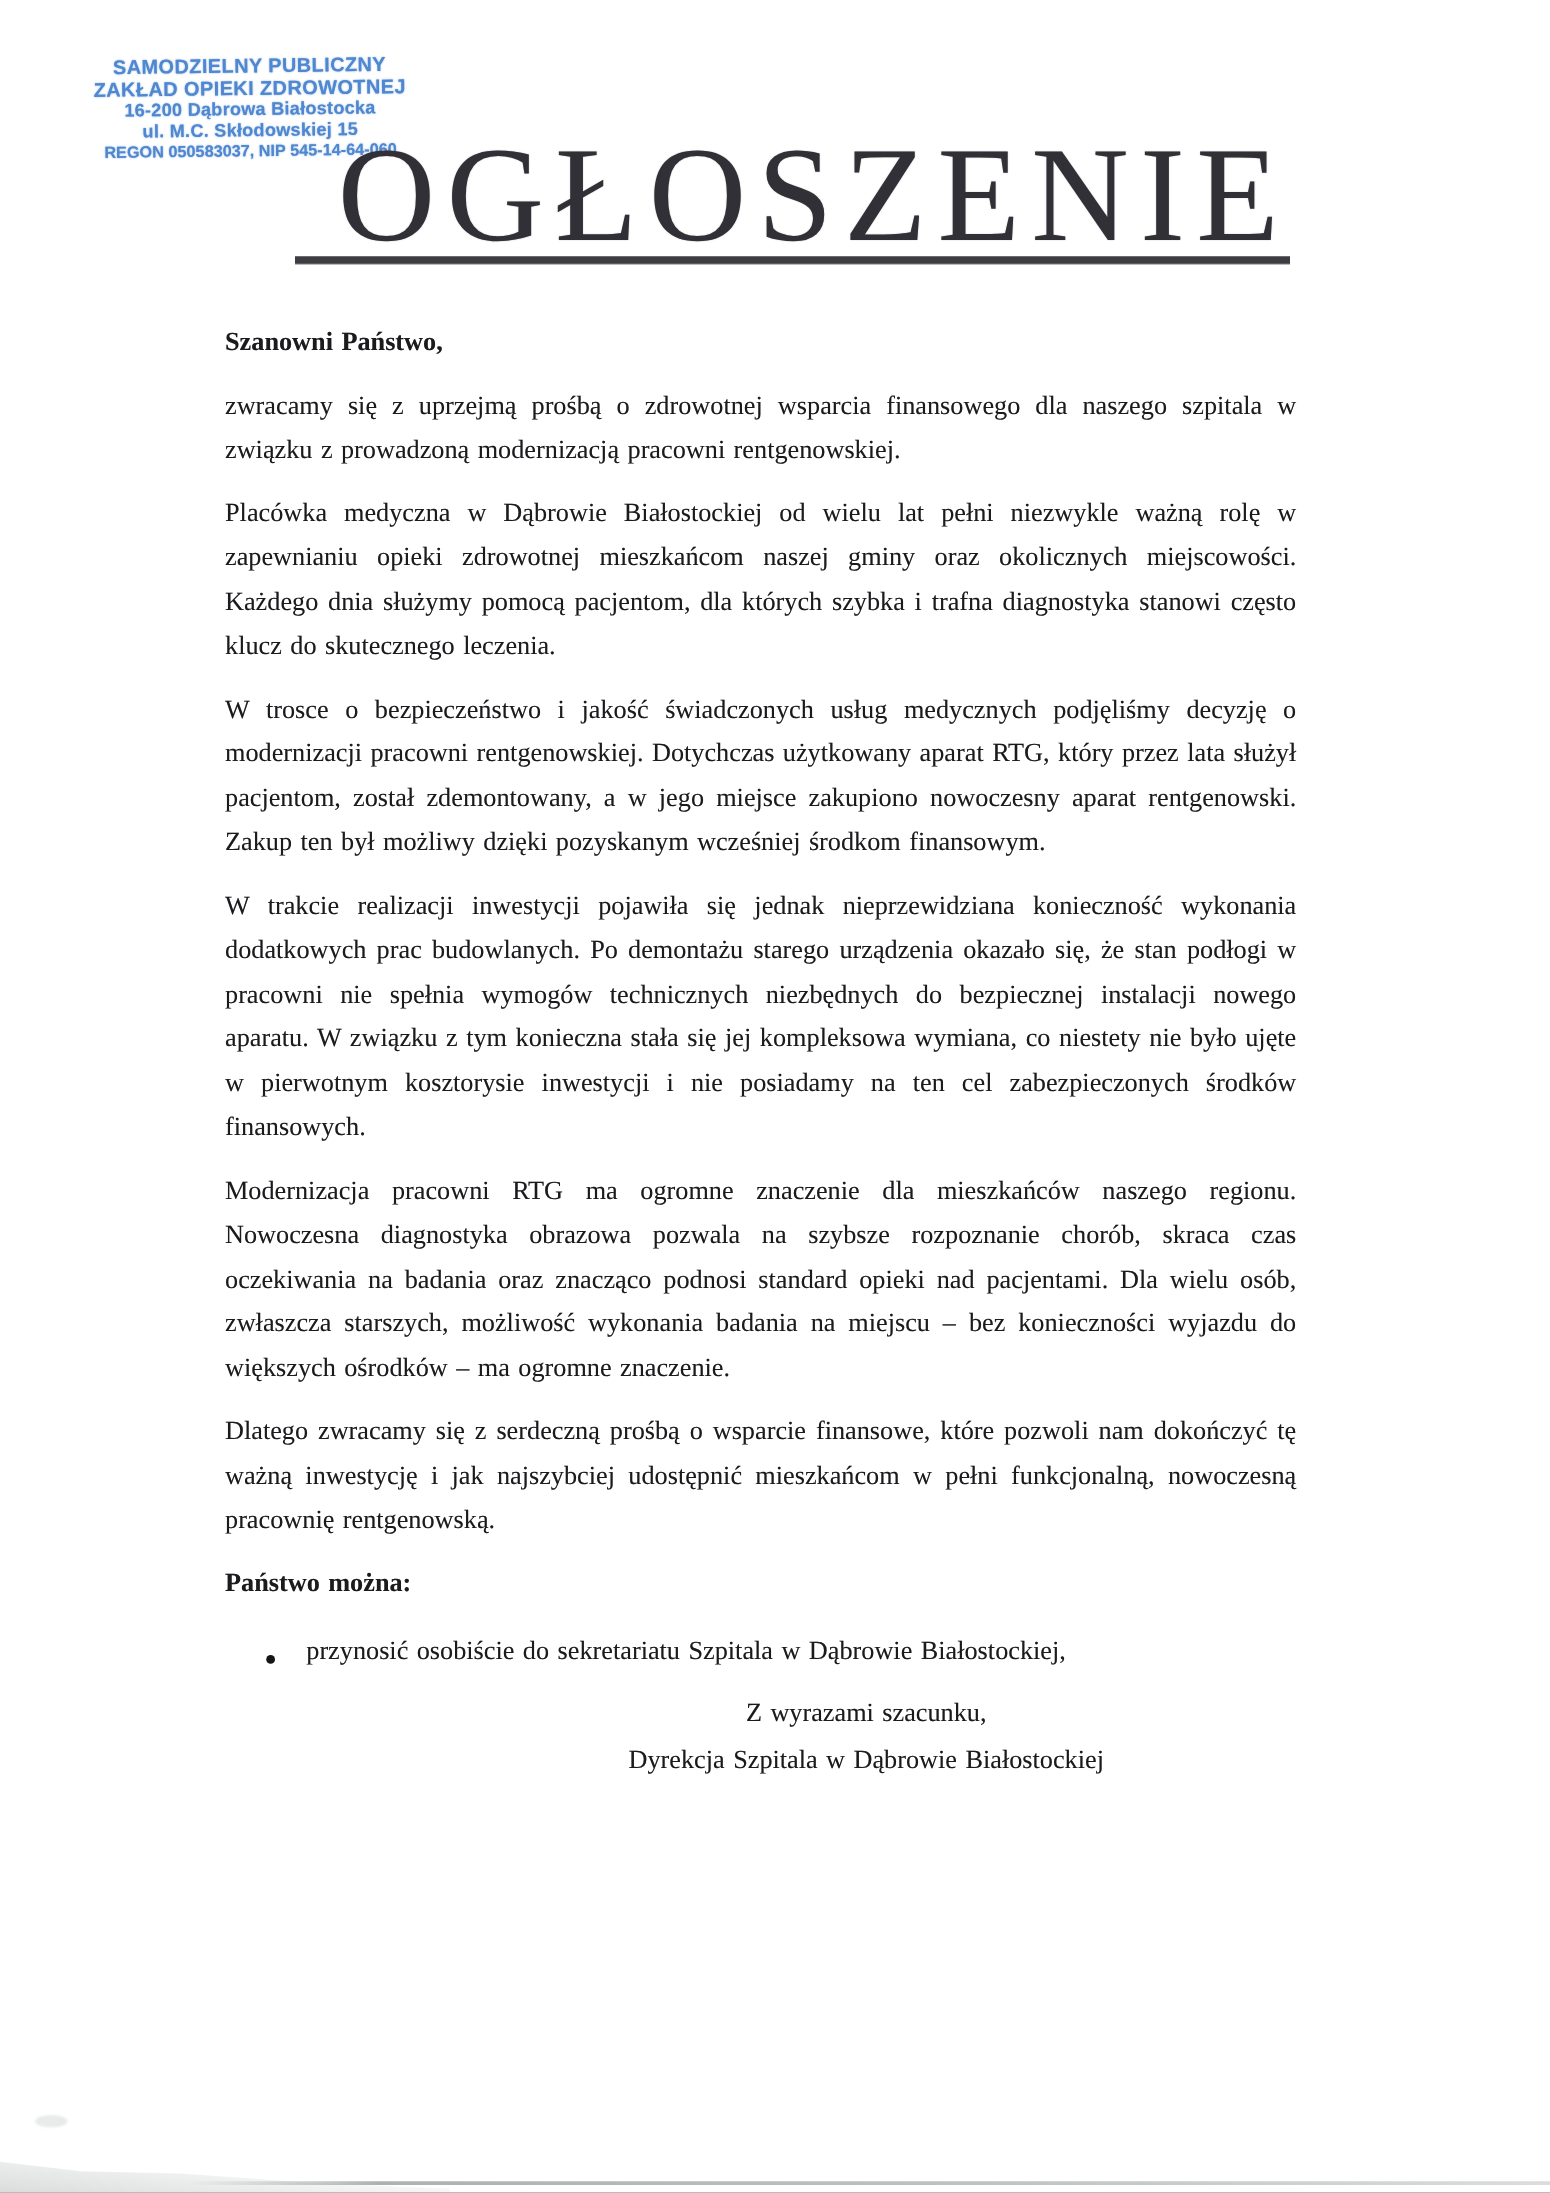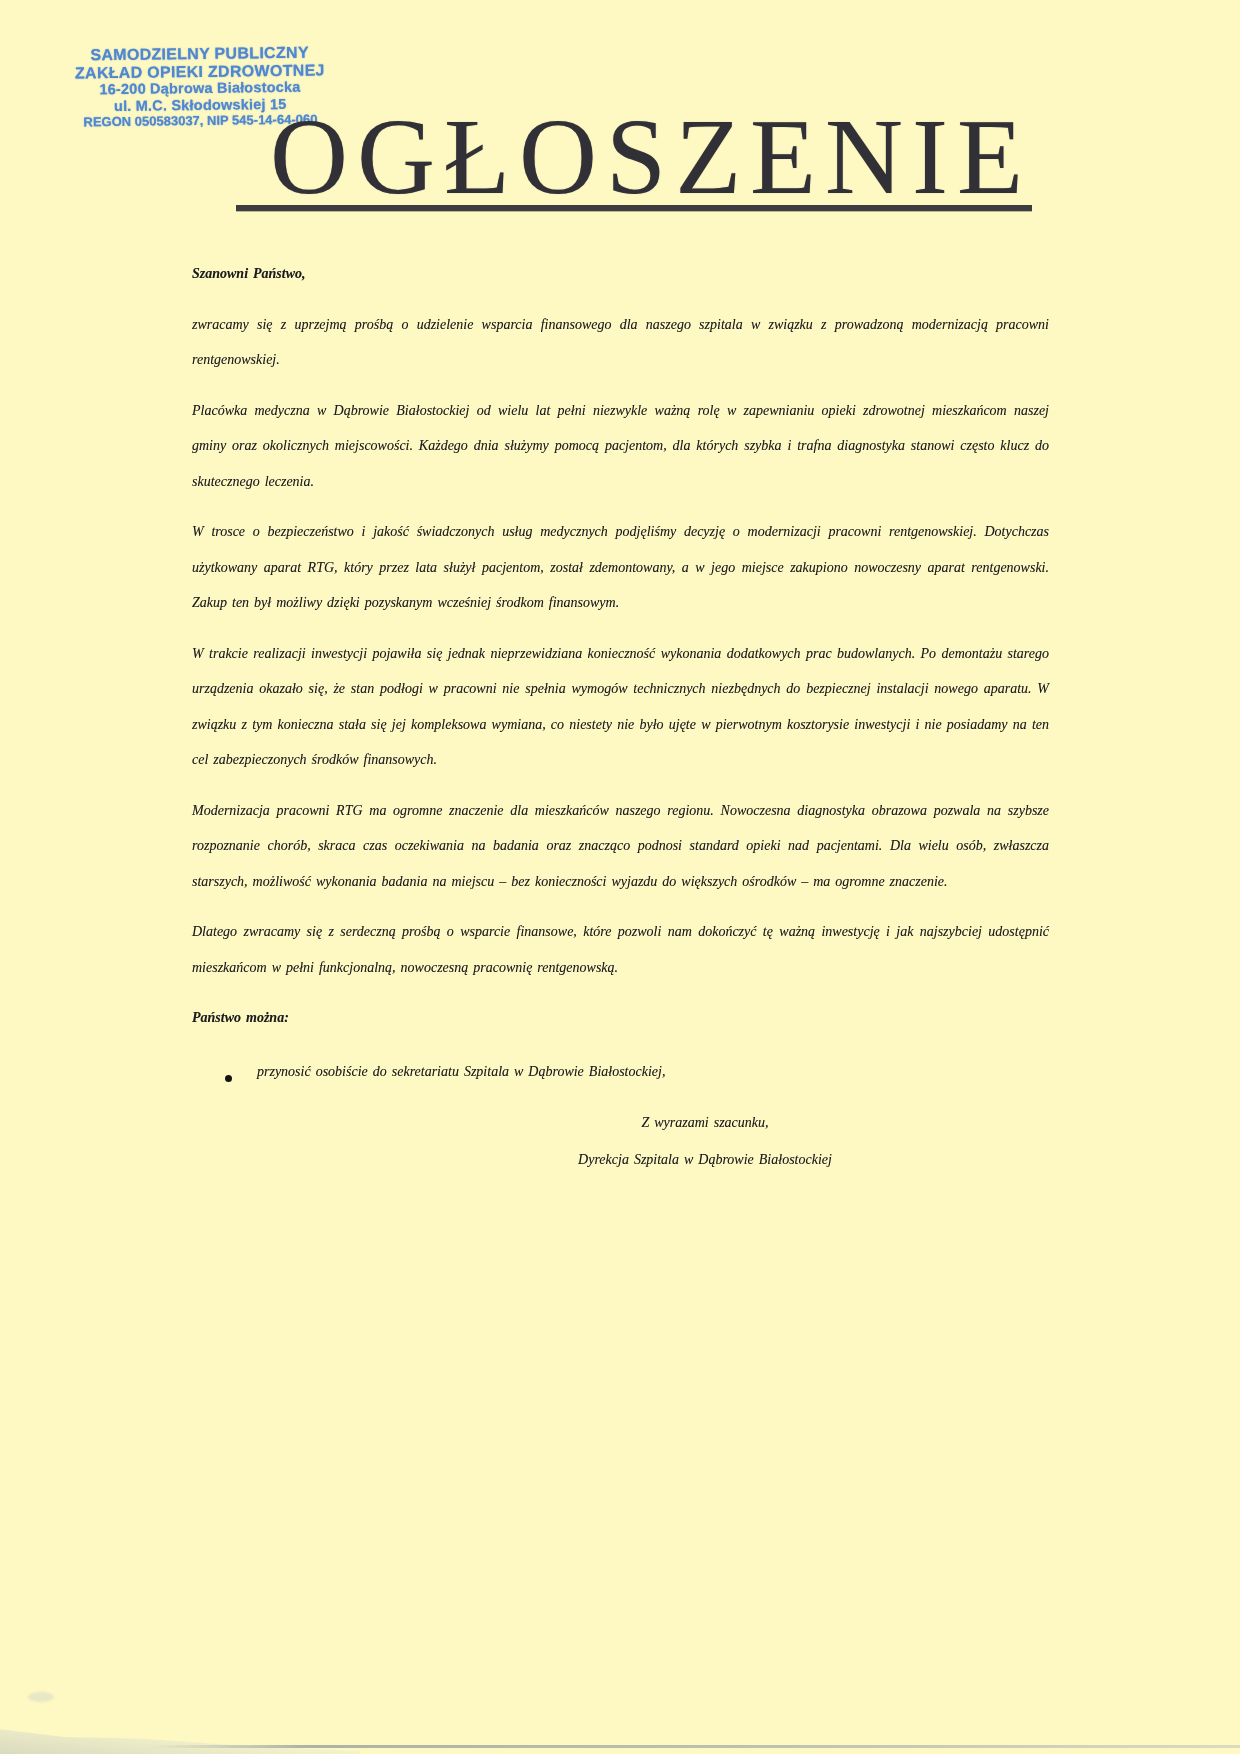--- a/index.html
+++ b/index.html
@@ -1,21 +1,21 @@
 <!DOCTYPE html>
 <html lang="pl"><head>
 <meta charset="utf-8">
 <style>
   html, body { margin: 0; padding: 0; background: #888; }
   .page {
     position: relative;
     width: 1240px;
     height: 1754px;
     margin: 0 auto;
-    background: #fef9c3;
+    background: #ffffff;
     overflow: hidden;
     font-family: "Liberation Serif", serif;
     color: #1b1b1e;
   }
 
   
   .stamp {
     position: absolute;
     top: 45px;
     left: 64px;
@@ -52,28 +52,27 @@
     width: 796px;
     height: 6px;
     background: #3c3c41;
     box-shadow: 0 1px 0 rgba(60,60,65,0.35);
   }
 
   
   .body-text {
     position: absolute;
     top: 256px;
-    left: 192px;
+    left: 180px;
     width: 857px;
-    font-size: 14px;
+    font-size: 21px;
     line-height: 35.5px;
     text-align: justify;
     word-spacing: 1.5px;
     text-shadow: 0 0 0.5px rgba(20,20,24,0.35);
-    font-style: italic;
   }
   .body-text p { margin: 0 0 15px 0; }
   .bold { font-weight: bold; }
   .payments-heading { margin-bottom: 18px !important; }
 
   .bullet { display: flex; line-height: 36px; margin-bottom: 2px; align-items: center; }
   .bullet .dot {
     flex: none;
     width: 7px; height: 7px;
     margin: 14px 25px 0 33px;
@@ -129,21 +128,21 @@
     <div class="ln3">16-200 Dąbrowa Białostocka</div>
     <div class="ln4">ul. M.C. Skłodowskiej 15</div>
     <div class="ln5">REGON 050583037, NIP 545-14-64-060</div>
   </div>
 
   <div class="title">OGŁOSZENIE</div>
   <div class="title-underline"></div>
 
   <div class="body-text">
     <p class="bold">Szanowni Państwo,</p>
-    <p>zwracamy się z uprzejmą prośbą o udzielenie wsparcia finansowego dla naszego szpitala w związku z prowadzoną modernizacją pracowni rentgenowskiej.</p>
+    <p>zwracamy się z uprzejmą prośbą o zdrowotnej wsparcia finansowego dla naszego szpitala w związku z prowadzoną modernizacją pracowni rentgenowskiej.</p>
     <p>Placówka medyczna w Dąbrowie Białostockiej od wielu lat pełni niezwykle ważną rolę w zapewnianiu opieki zdrowotnej mieszkańcom naszej gminy oraz okolicznych miejscowości. Każdego dnia służymy pomocą pacjentom, dla których szybka i trafna diagnostyka stanowi często klucz do skutecznego leczenia.</p>
     <p>W trosce o bezpieczeństwo i jakość świadczonych usług medycznych podjęliśmy decyzję o modernizacji pracowni rentgenowskiej. Dotychczas użytkowany aparat RTG, który przez lata służył pacjentom, został zdemontowany, a w jego miejsce zakupiono nowoczesny aparat rentgenowski. Zakup ten był możliwy dzięki pozyskanym wcześniej środkom finansowym.</p>
     <p>W trakcie realizacji inwestycji pojawiła się jednak nieprzewidziana konieczność wykonania dodatkowych prac budowlanych. Po demontażu starego urządzenia okazało się, że stan podłogi w pracowni nie spełnia wymogów technicznych niezbędnych do bezpiecznej instalacji nowego aparatu. W związku z tym konieczna stała się jej kompleksowa wymiana, co niestety nie było ujęte w pierwotnym kosztorysie inwestycji i nie posiadamy na ten cel zabezpieczonych środków finansowych.</p>
     <p>Modernizacja pracowni RTG ma ogromne znaczenie dla mieszkańców naszego regionu. Nowoczesna diagnostyka obrazowa pozwala na szybsze rozpoznanie chorób, skraca czas oczekiwania na badania oraz znacząco podnosi standard opieki nad pacjentami. Dla wielu osób, zwłaszcza starszych, możliwość wykonania badania na miejscu – bez konieczności wyjazdu do większych ośrodków – ma ogromne znaczenie.</p>
     <p>Dlatego zwracamy się z serdeczną prośbą o wsparcie finansowe, które pozwoli nam dokończyć tę ważną inwestycję i jak najszybciej udostępnić mieszkańcom w pełni funkcjonalną, nowoczesną pracownię rentgenowską.</p>
 
     <p class="bold payments-heading">Państwo można:</p>
 
     <div class="bullet">
       <span class="dot"></span>

